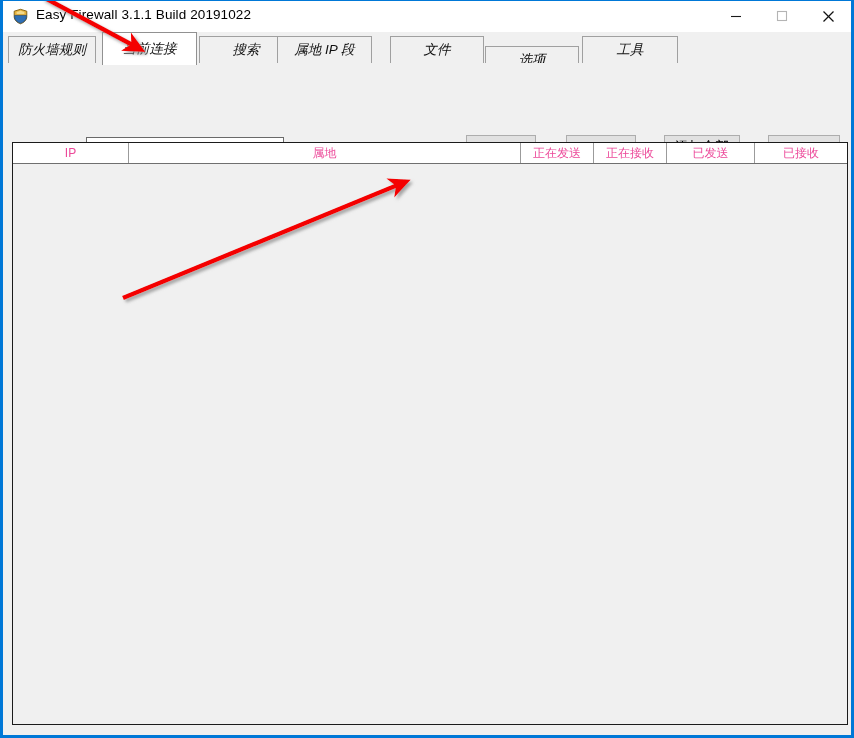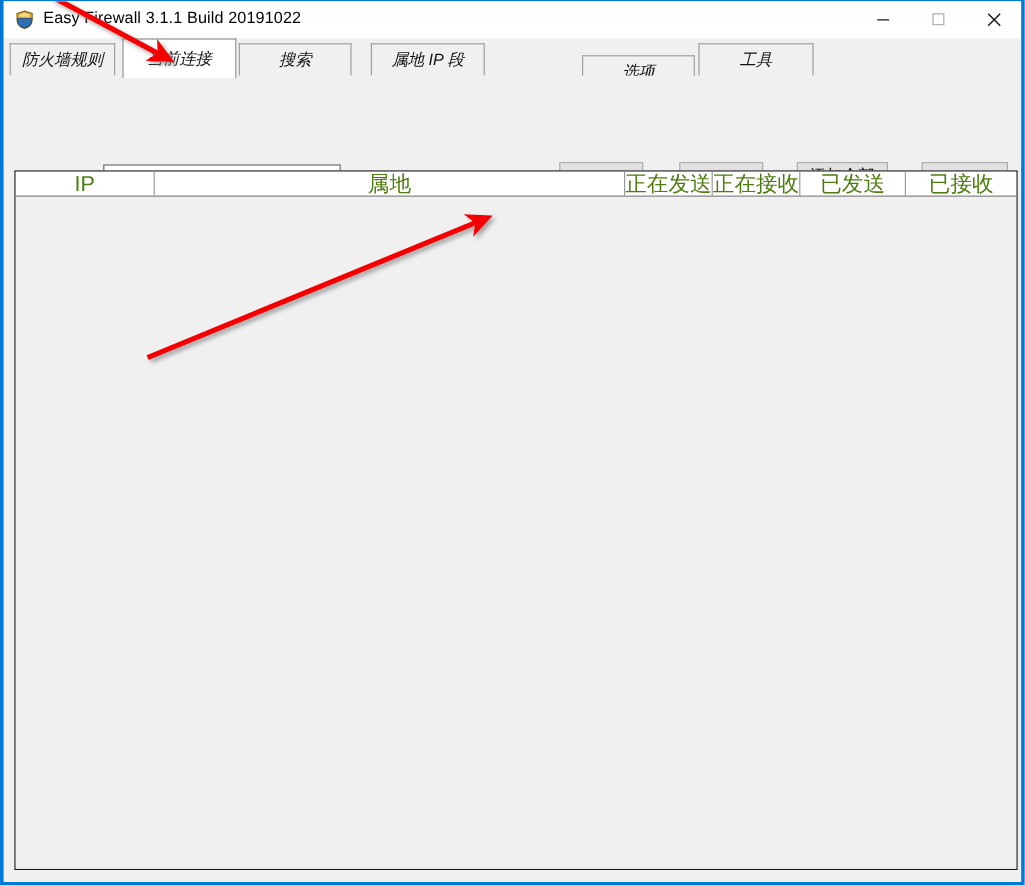--- a/index.html
+++ b/index.html
@@ -209,22 +209,22 @@
     background: #ffffff;
     border-bottom: 1px solid #6f6f6f;
     display: flex;
   }
   .col-head {
     position: relative;
     height: 20px;
     display: flex;
     align-items: center;
     justify-content: center;
-    font-size: 18px;
-    color: #4d7c0f;
+    font-size: 12px;
+    color: #ec4899;
     white-space: nowrap;
     box-sizing: border-box;
     border-right: 1px solid #9b9b9b;
     overflow: hidden;
   }
   .col-head:last-child { border-right: none; }
   #list-body {
     position: relative;
     height: 561px;
     background: #f0f0f0;
@@ -279,21 +279,22 @@
         <line x1="1.5" y1="1.5" x2="11.5" y2="11.5" stroke="#121212" stroke-width="1.2"></line>
         <line x1="11.5" y1="1.5" x2="1.5" y2="11.5" stroke="#121212" stroke-width="1.2"></line>
       </svg>
     </button>
   </div>
 
   <div id="tab-strip">
     <div class="tab" style="left:5px;width:88px;">防火墙规则</div>
     <div class="tab" style="left:196px;width:94px;">搜索</div>
     <div class="tab active" style="left:99px;width:95px;">当前连接</div>
-    <div class="tab" style="left:306px;width:95px;">属地 IP 段</div>
+    <div class="tab" style="left:274px;width:95px;">属地 IP 段</div>
+    <div class="tab" style="left:387px;width:94px;">文件</div>
     <div class="tab" style="left:482px;width:94px;margin-top:10px;">选项</div>
     <div class="tab" style="left:579px;width:96px;">工具</div>
   </div>
 
   <div id="toolbar">
     <span id="kw-label">关键字：</span>
     <input id="kw-input" type="text" value="" placeholder="" style="">
 
     <button class="btn" id="btn-add-keyword">添加关键</button>
     <button class="btn" id="btn-search">查找</button>

